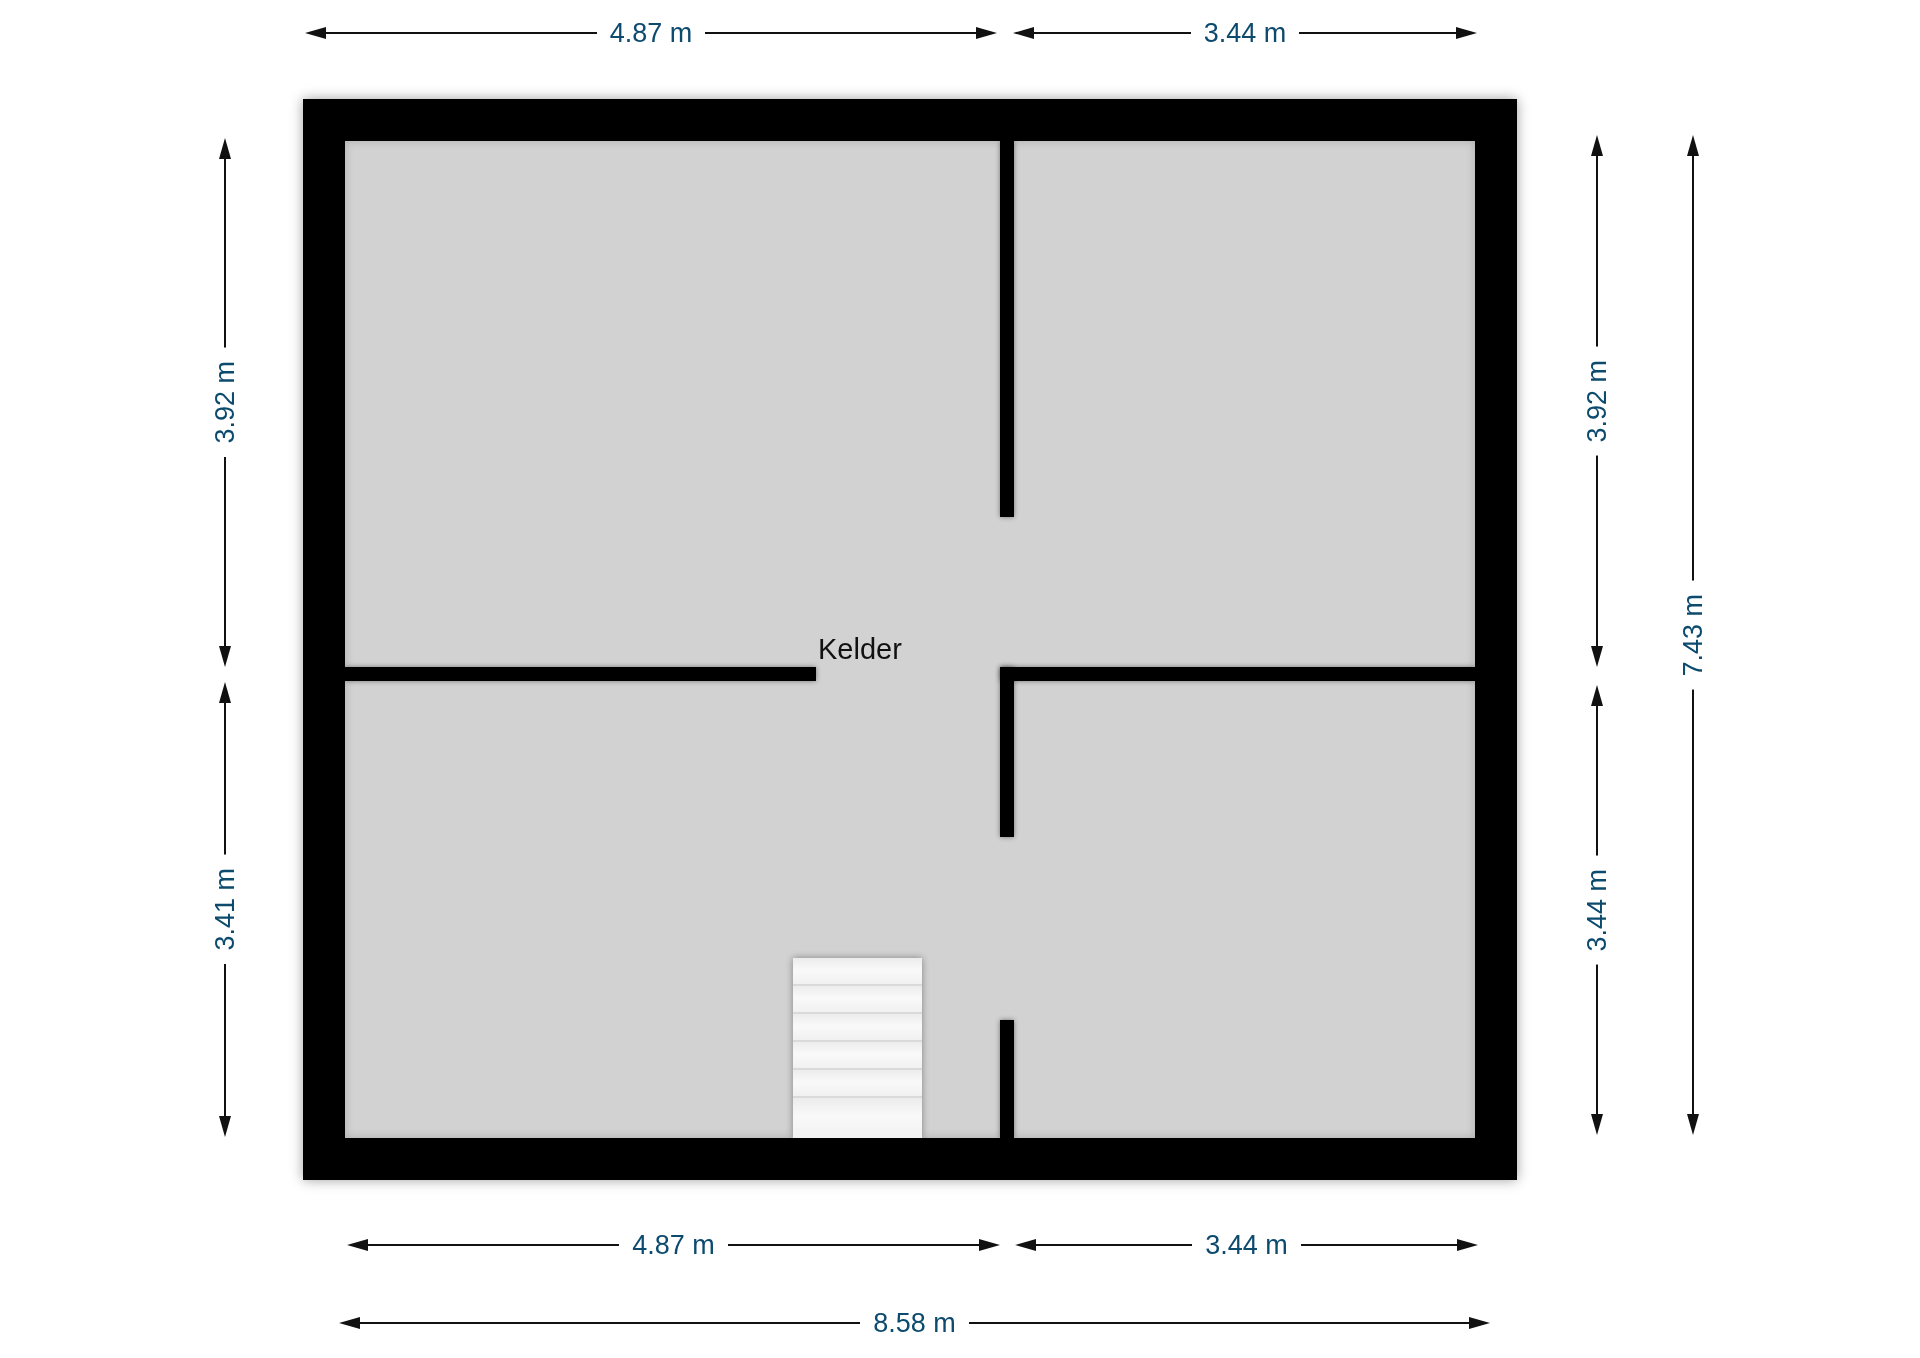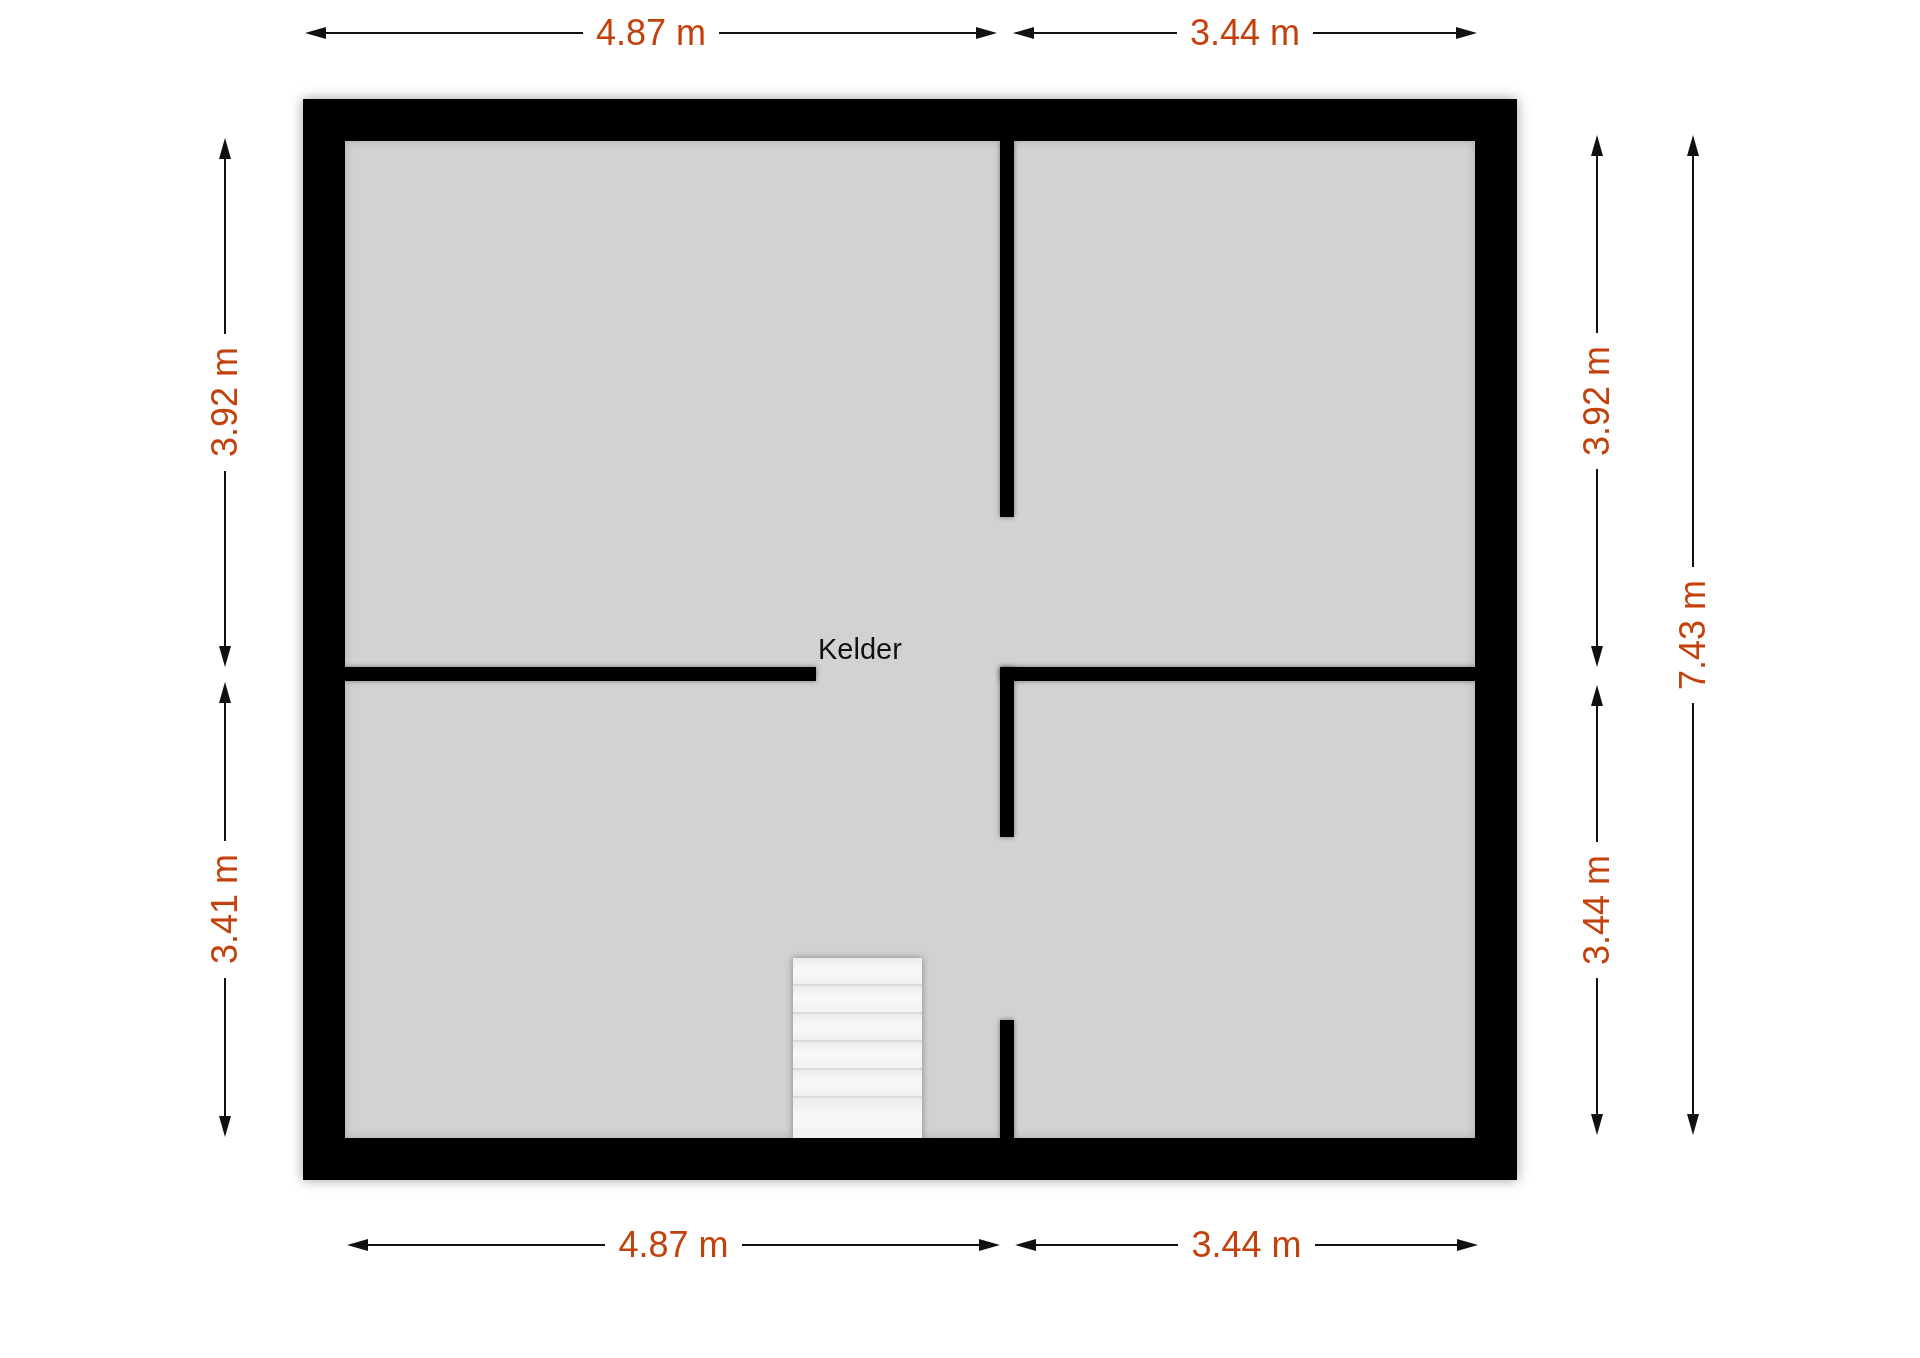--- a/index.html
+++ b/index.html
@@ -45,21 +45,21 @@
   .tread:first-child{border-top:none;}
   .tread.last{flex:0 0 40px;}
   
   .dim{position:absolute;display:flex;align-items:center;justify-content:center;}
   .dim.h{height:28px;flex-direction:row;}
   .dim.v{width:28px;flex-direction:column;}
   .dim .ln{flex:1 1 auto;background:#111;}
   .dim.h .ln{height:2px;}
   .dim.v .ln{width:2px;}
   .dim .lbl{
-    font-size:36px;line-height:28px;color:#c2410c;white-space:nowrap;
+    font-size:27px;line-height:28px;color:#0c4a6e;white-space:nowrap;
     background:#fff;
   }
   .dim.h .lbl{padding:0 13px;}
   .dim.v .lbl{
     writing-mode:vertical-rl;transform:rotate(180deg);
     padding:13px 0;
   }
   .ah{width:0;height:0;flex:0 0 auto;}
   .ah.left {border-top:6px solid transparent;border-bottom:6px solid transparent;border-right:21px solid #111;}
   .ah.right{border-top:6px solid transparent;border-bottom:6px solid transparent;border-left:21px solid #111;}
@@ -114,20 +114,27 @@
     <span class="ln"></span>
     <span class="ah right"></span>
   </div>
   <div class="dim h" style="left:1015px;top:1231px;width:463px;">
     <span class="ah left"></span>
     <span class="ln"></span>
     <span class="lbl">3.44 m</span>
     <span class="ln"></span>
     <span class="ah right"></span>
   </div>
+  <div class="dim h" style="left:339px;top:1309px;width:1151px;">
+    <span class="ah left"></span>
+    <span class="ln"></span>
+    <span class="lbl">8.58 m</span>
+    <span class="ln"></span>
+    <span class="ah right"></span>
+  </div>
 
   <div class="dim v" style="left:211px;top:138px;height:529px;">
     <span class="ah up"></span>
     <span class="ln"></span>
     <span class="lbl">3.92 m</span>
     <span class="ln"></span>
     <span class="ah down"></span>
   </div>
   <div class="dim v" style="left:211px;top:682px;height:455px;">
     <span class="ah up"></span>

